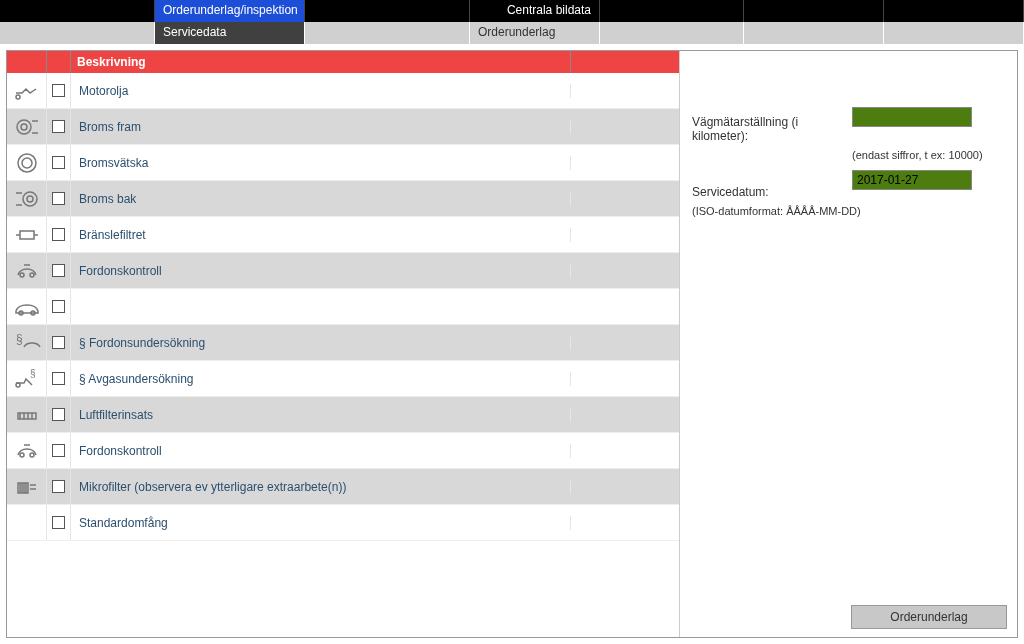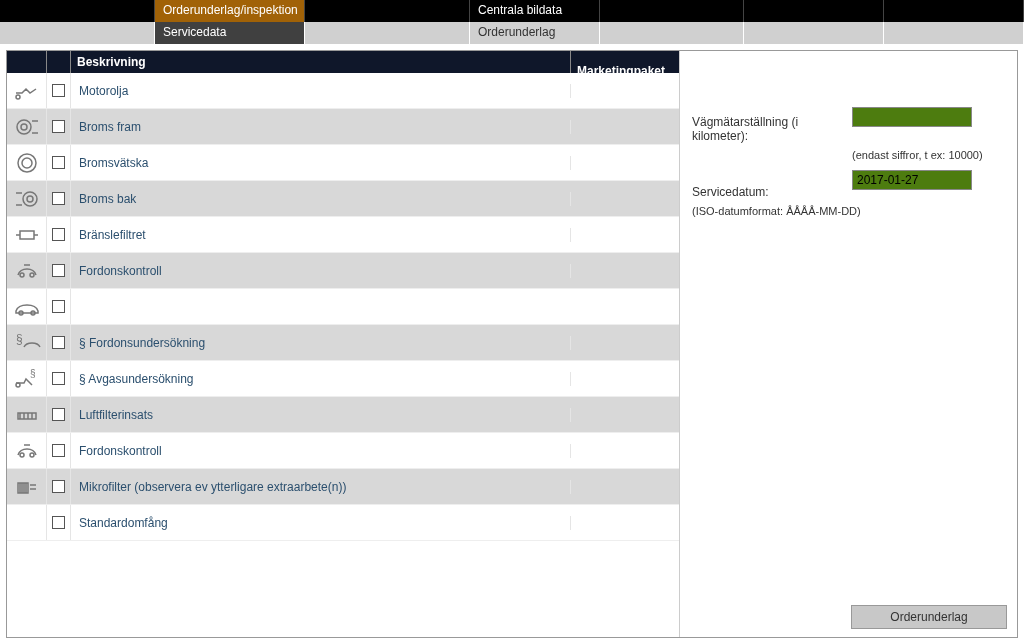--- a/index.html
+++ b/index.html
@@ -18,23 +18,23 @@
     height: 22px;
     background: #000;
   }
   .topbar .cell {
     border-right: 1px solid #444;
     color: #fff;
     padding: 3px 8px;
     font-size: 12px;
   }
   .topbar .c0 { width: 155px; background: #000; }
-  .topbar .c1 { width: 150px; background: #a16207; }
+  .topbar .c1 { width: 150px; background: #1d4ed8; }
   .topbar .c2 { width: 165px; background: #000; }
-  .topbar .c3 { width: 130px; background: #000; }
+  .topbar .c3 { width: 130px; background: #000; text-align: right; }
   .topbar .c4 { flex: 1; background: #000; }
   .topbar .c5 { width: 140px; background: #000; }
   .topbar .c6 { width: 140px; background: #000; }
 
   
   .subbar {
     display: flex;
     height: 22px;
     background: #d0d0d0;
   }
@@ -68,25 +68,24 @@
   .right {
     flex: 1;
     padding: 40px 12px 12px 12px;
     border-left: 1px solid #ccc;
     position: relative;
   }
 
   
   .thead {
     display: flex;
-    background: #0f172a;
+    background: #ef4444;
     color: #fff;
     font-weight: bold;
     height: 22px;
-    align-items: center;
   }
   .thead .icon-col { width: 40px; border-right: 1px solid #888; height: 100%; }
   .thead .chk-col { width: 24px; border-right: 1px solid #888; height: 100%; }
   .thead .desc-col { flex: 1; padding: 0 6px; border-right: 1px solid #888; height: 100%; display:flex; align-items:center;}
   .thead .mkt-col { width: 108px; padding: 0 6px; height:100%; display:flex; align-items:center;margin-top:17px;}
 
   
   .tbody { flex: 1; overflow: hidden; }
   .row {
     display: flex;

